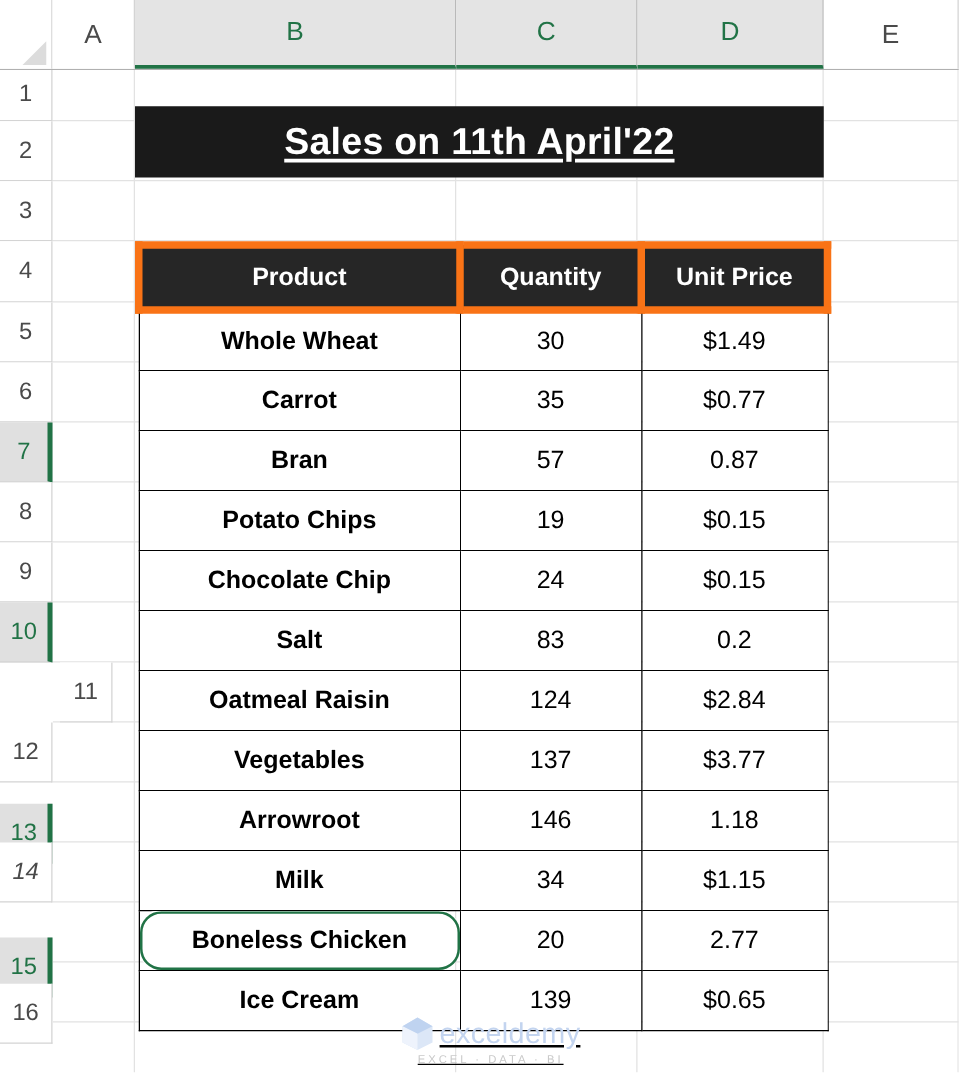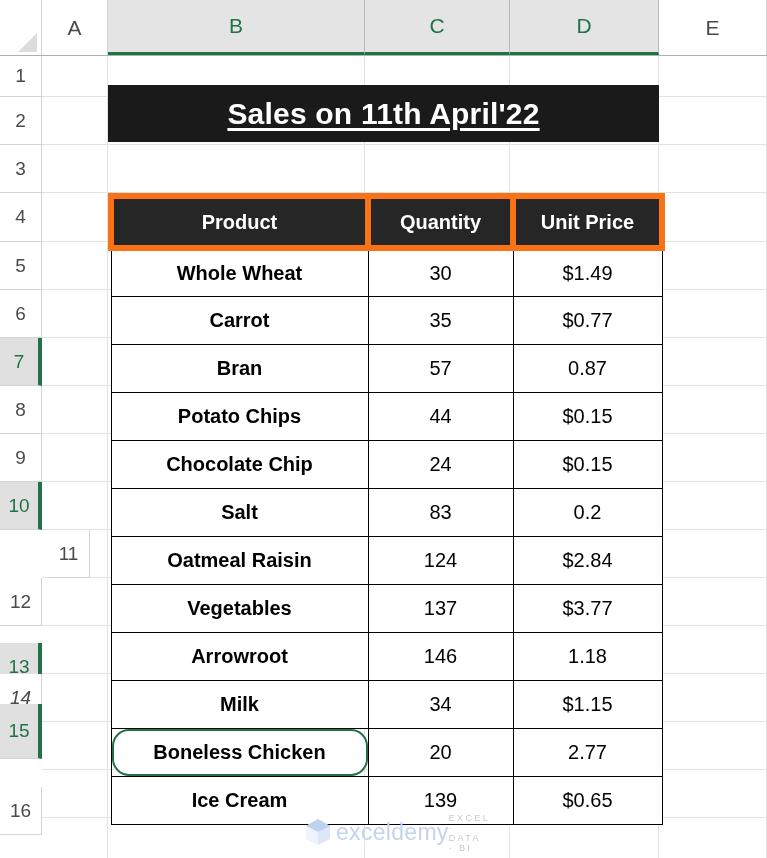--- a/index.html
+++ b/index.html
@@ -188,23 +188,24 @@
 
   
   #watermark {
     position: absolute;
     left: 305px;
     top: 810px;
     width: 175px;
     height: 44px;
     pointer-events: none;
     display: flex;
-    flex-direction: row;
+    flex-direction: column;
     align-items: center;
-    justify-content: space-between;
+    justify-content: center;
+    text-decoration: underline;
   }
   .wm-row { display: flex; align-items: center; gap: 5px; }
   .wm-hex {
     width: 26px; height: 28px;
     position: relative;
   }
   .wm-hex svg { display: block; }
   .wm-word {
     font-size: 23px;
     color: #c3d4ef;
@@ -259,21 +260,21 @@
       <div class="row-head" style="top: 186px; height: 48px;">5</div>
       <div class="row-head" style="top: 234px; height: 48px;">6</div>
       <div class="row-head selected" style="top: 282px; height: 48px;">7</div>
       <div class="row-head" style="top: 330px; height: 48px;">8</div>
       <div class="row-head" style="top: 378px; height: 48px;">9</div>
       <div class="row-head selected" style="top: 426px; height: 48px;">10</div>
       <div class="row-head" style="top: 474px; height: 48px; margin-left: 48px;">11</div>
       <div class="row-head" style="top: 522px; height: 48px;">12</div>
       <div class="row-head selected" style="top: 587px; height: 48px;">13</div>
       <div class="row-head" style="top: 618px; height: 48px; font-style: italic;">14</div>
-      <div class="row-head selected" style="top: 648px; height: 55px;">15</div>
+      <div class="row-head selected" style="top: 694px; height: 48px;">15</div>
       <div class="row-head" style="top: 714px; height: 48px; margin-top: 17px;">16</div>
     </div>
 
   <div id="col-header-strip">
     <div class="corner-box">
       <div class="corner-tri"></div>
     </div>
   <div class="col-head" style="left: 42px; width: 66px;">A</div>
       <div class="col-head selected" style="left: 108px; width: 257px;">B</div>
       <div class="col-head selected" style="left: 365px; width: 145px;">C</div>
@@ -311,21 +312,21 @@
             <td class="num">35</td>
             <td class="num">$0.77</td>
           </tr>
           <tr class="row-selected">
             <td>Bran</td>
             <td class="num">57</td>
             <td class="num">0.87</td>
           </tr>
           <tr class="">
             <td>Potato Chips</td>
-            <td class="num">44</td>
+            <td class="num">19</td>
             <td class="num">$0.15</td>
           </tr>
           <tr class="">
             <td>Chocolate Chip</td>
             <td class="num">24</td>
             <td class="num">$0.15</td>
           </tr>
           <tr class="row-selected">
             <td>Salt</td>
             <td class="num">83</td>

